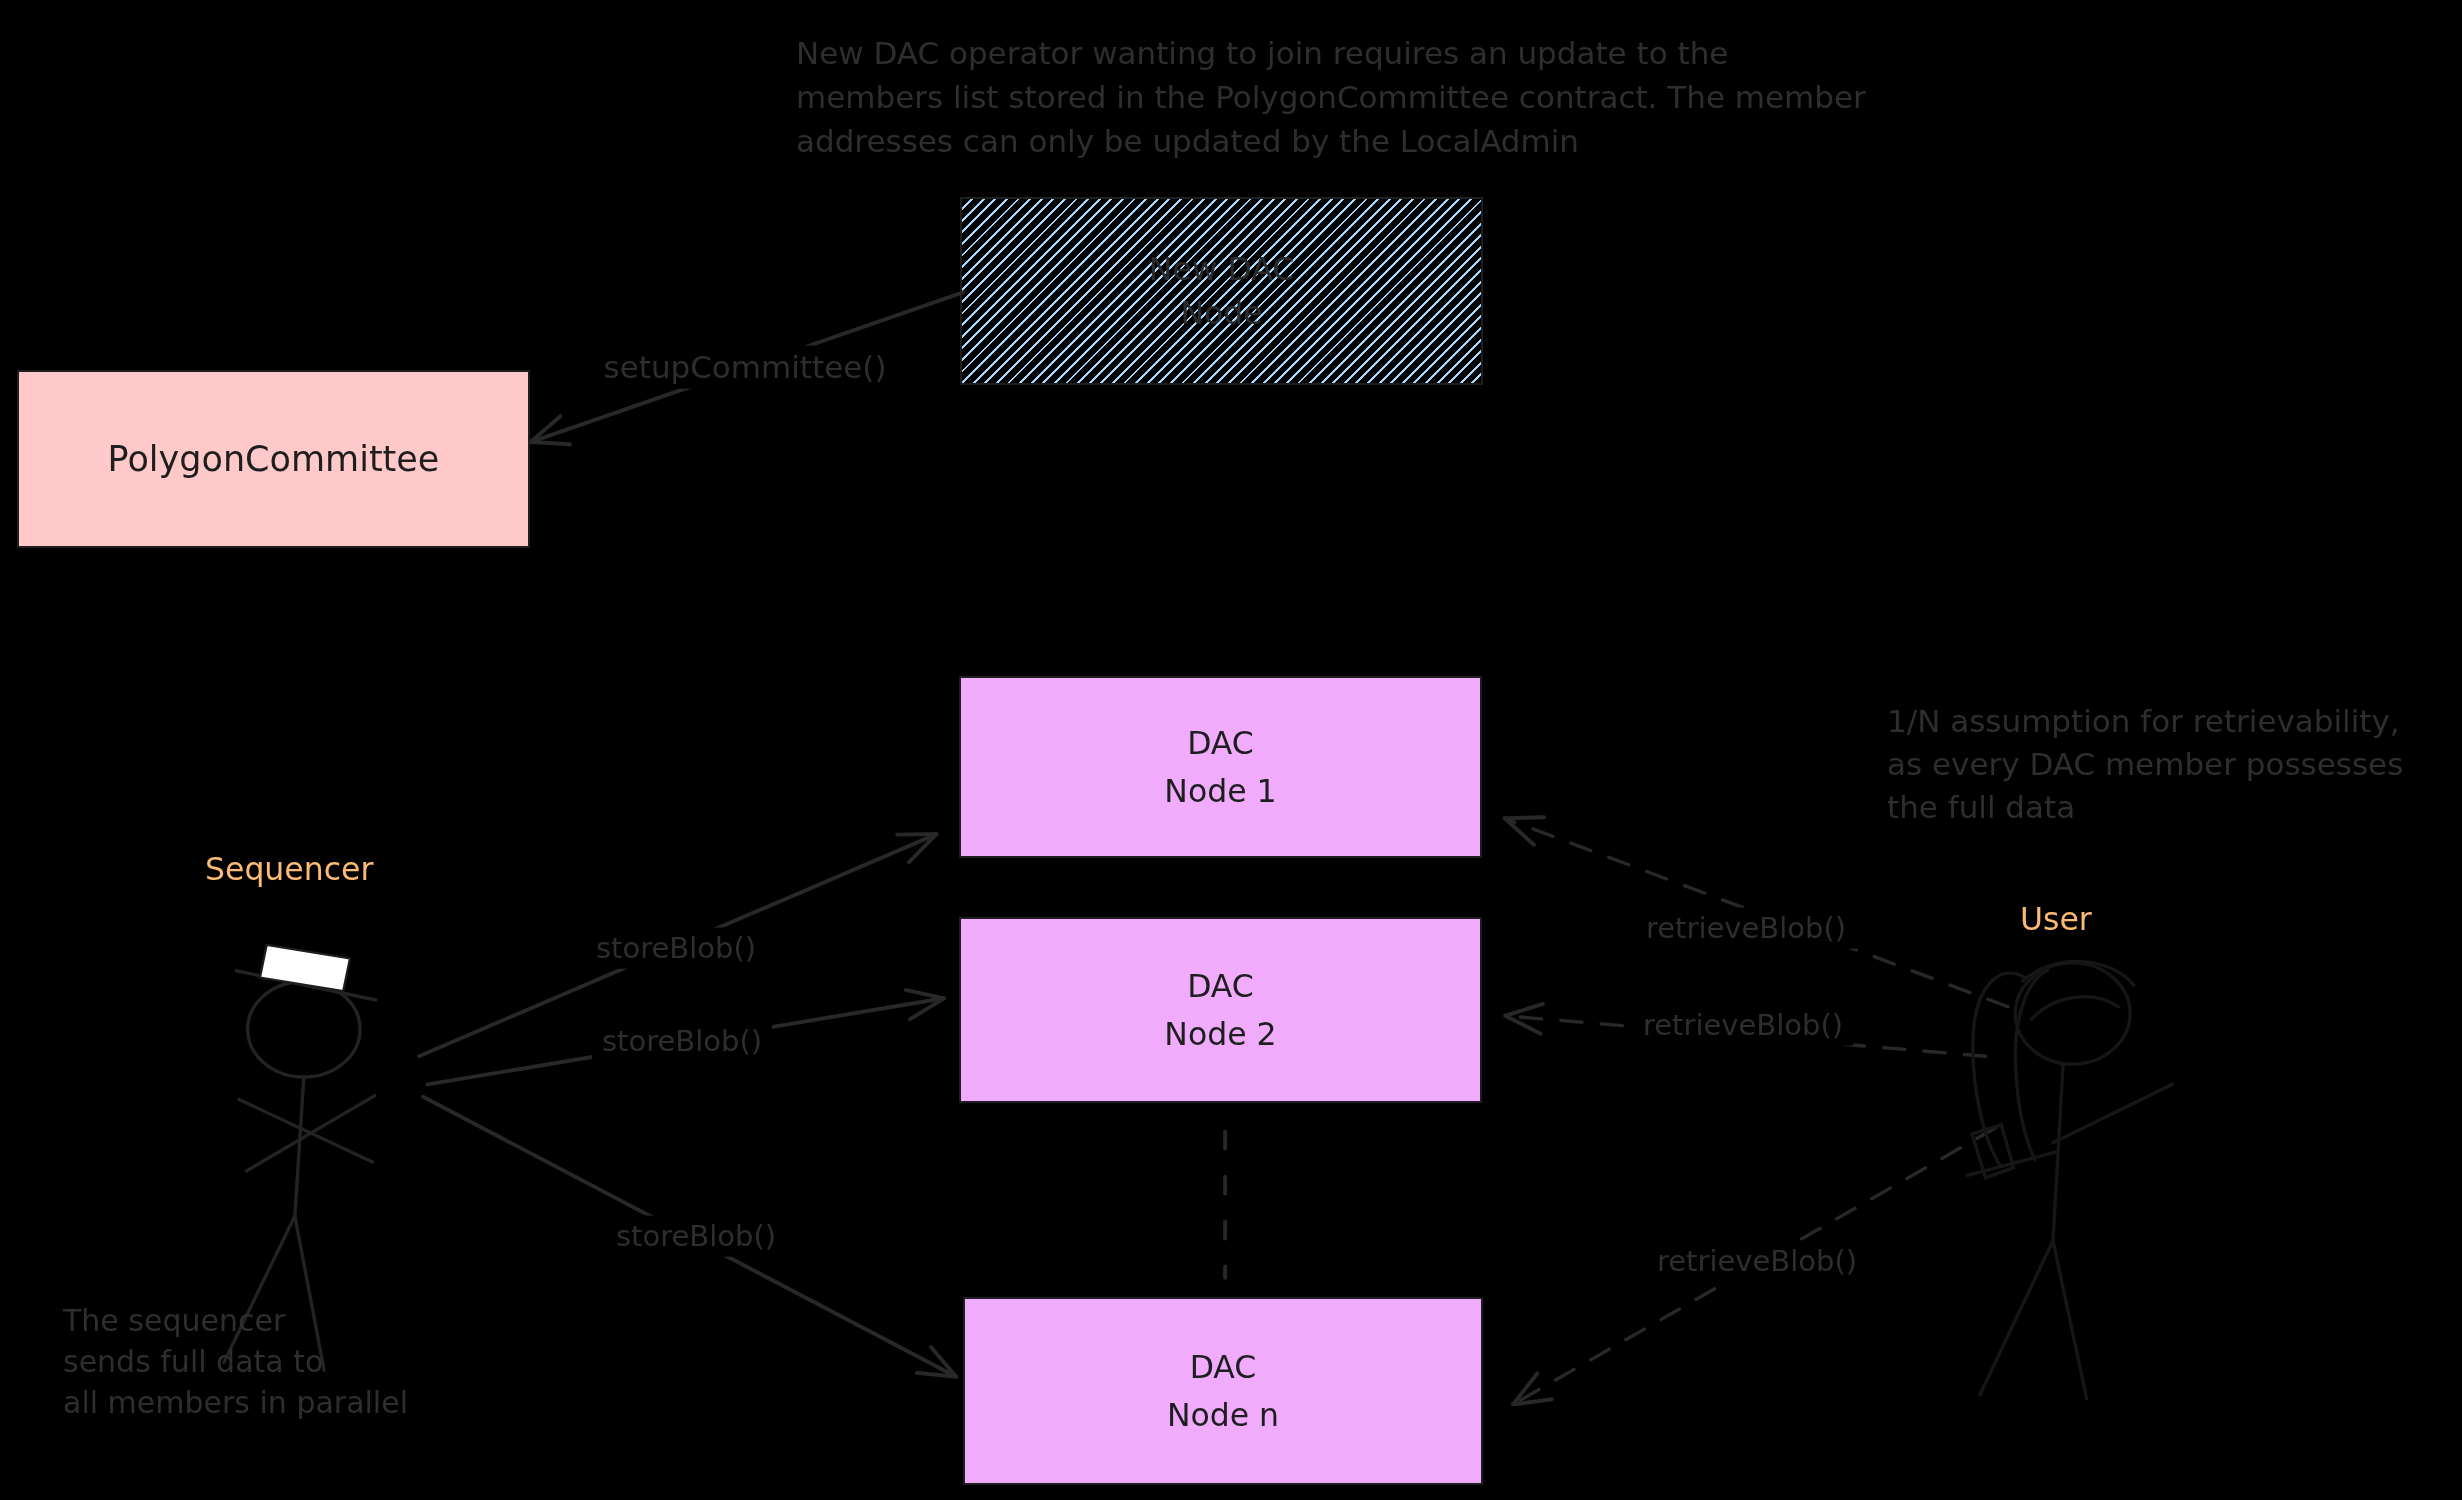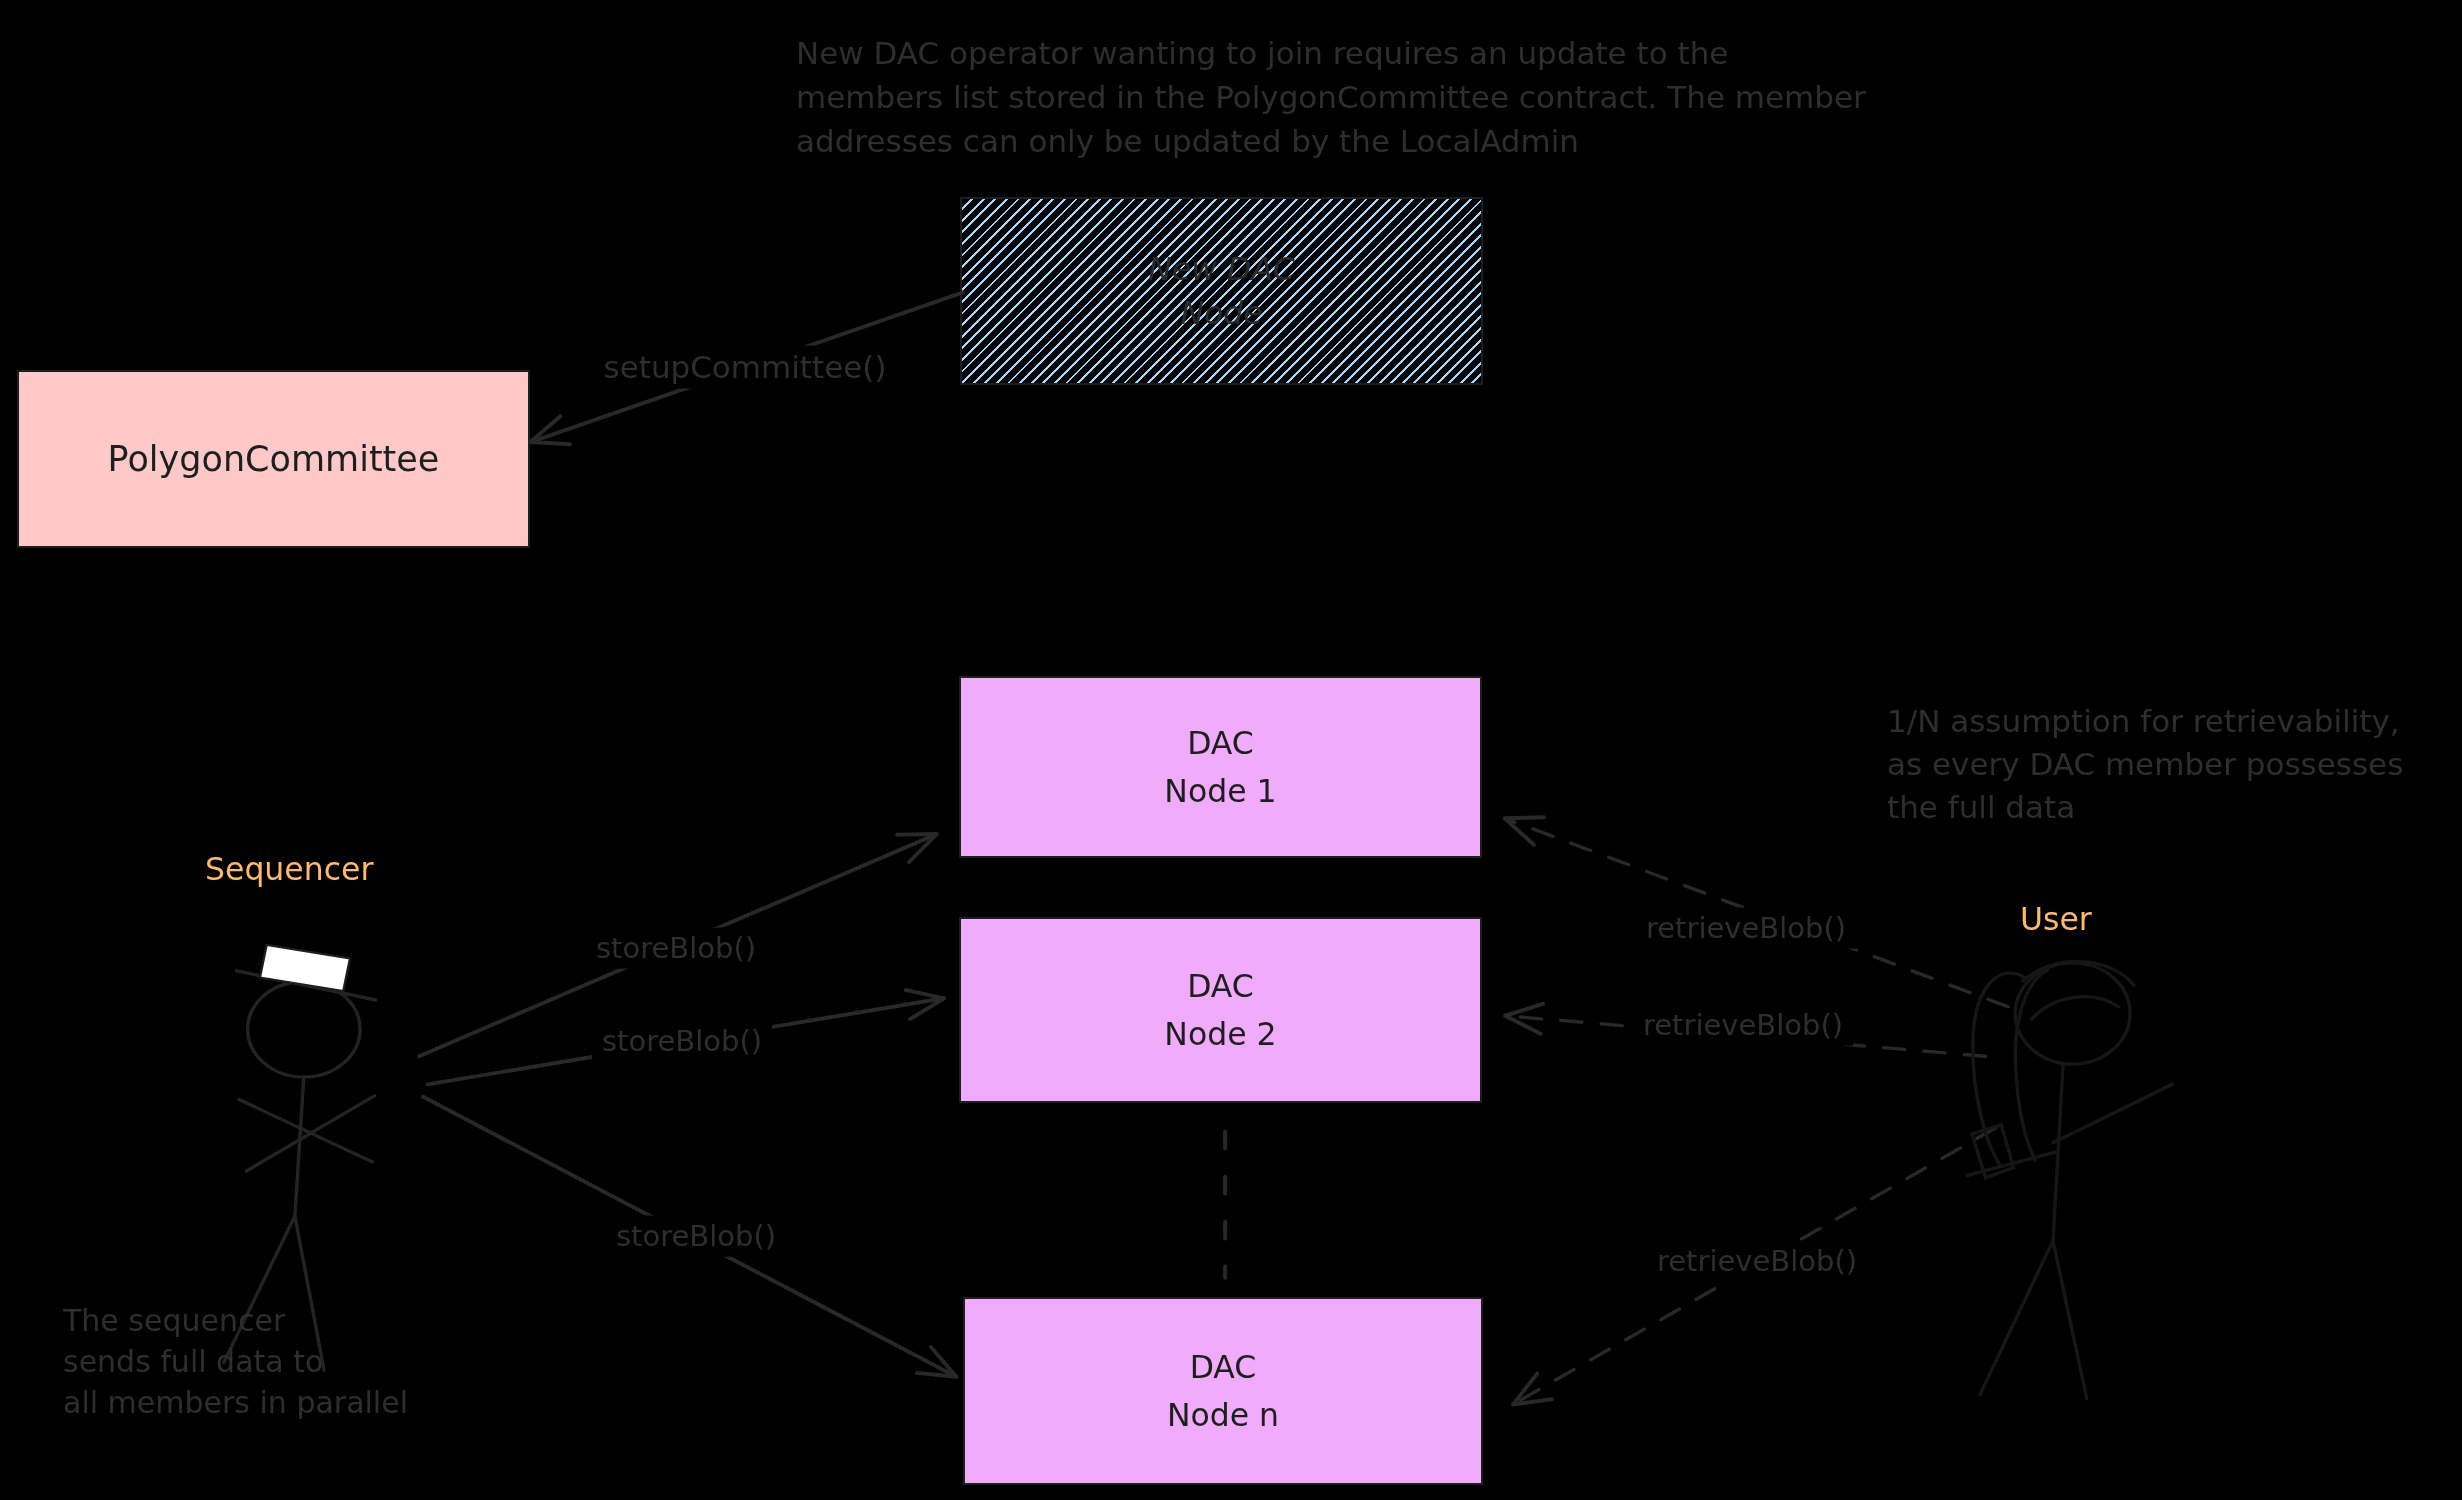--- a/index.html
+++ b/index.html
@@ -36,21 +36,21 @@
   .dotted{stroke:#282828;stroke-width:7;fill:none;stroke-linecap:round;stroke-dasharray:30 50;}
   .fig-seq{stroke:#232323;stroke-width:6;fill:none;stroke-linecap:round;}
   .fig-user{stroke:#161616;stroke-width:6;fill:none;stroke-linecap:round;}
   .hat{fill:#ffffff;stroke:#1e1e1e;stroke-width:4;}
 </style>
 </head>
 <body>
 
 <div class="stage">
 
-  <div class="box box-hatched" style="left:960px;top:197px;width:523px;height:188px;font-style:italic;">
+  <div class="box box-hatched" style="left:960px;top:197px;width:523px;height:188px;">
     <div>New DAC</div>
     <div>Node</div>
   </div>
 
   <div class="box box-pink" style="left:17px;top:370px;width:513px;height:178px;">
     <div>PolygonCommittee</div>
   </div>
 
   <div class="box box-blue" style="left:959px;top:676px;width:523px;height:182px;">
     <div>DAC</div>

